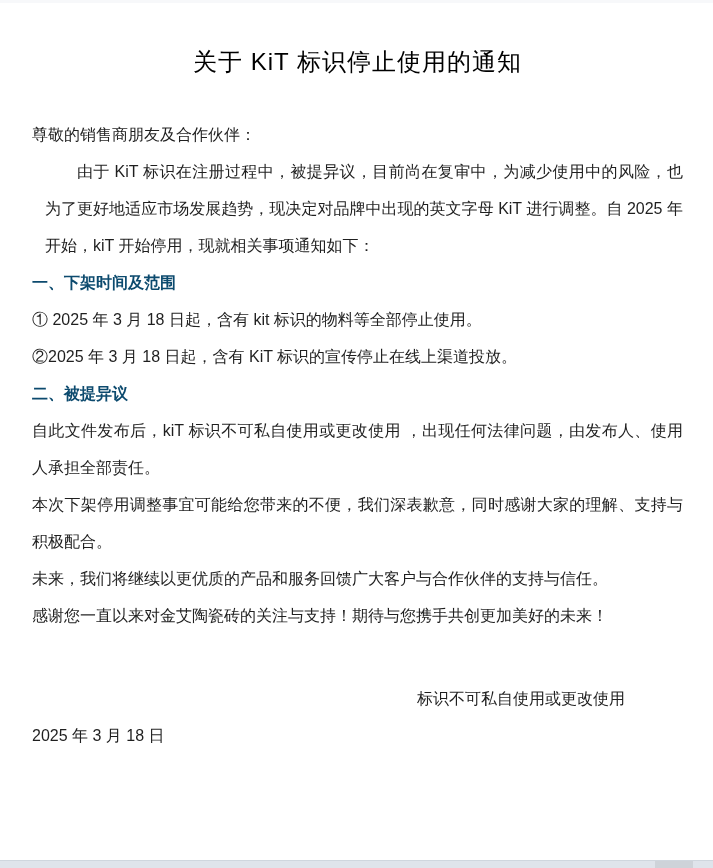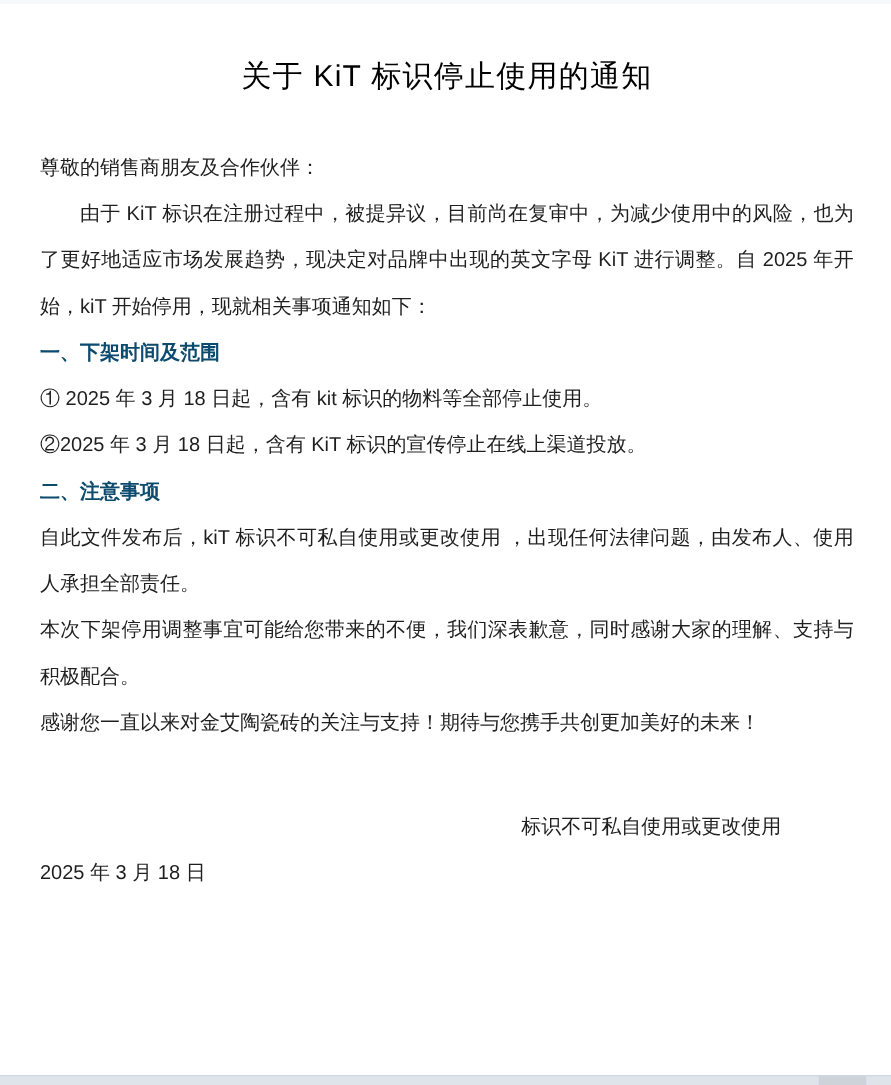--- a/index.html
+++ b/index.html
@@ -40,20 +40,21 @@
     line-height: 37px;
   }
   .salutation {
     margin-top: 36px;
   }
   .body-para {
     text-align: justify;
   }
   .indent {
     text-indent: 32px;
+    margin-left: 13px;
   }
   .sec-heading {
     font-weight: bold;
     color: #0c4a6e;
   }
   .signature-company {
     margin-top: 46px;
     text-align: right;
     padding-right: 58px;
   }
@@ -91,26 +92,27 @@
   <p class="salutation">尊敬的销售商朋友及合作伙伴：</p>
 
   <p class="body-para indent">由于 KiT 标识在注册过程中，被提异议，目前尚在复审中，为减少使用中的风险，也为了更好地适应市场发展趋势，现决定对品牌中出现的英文字母 KiT 进行调整。自 2025 年开始，kiT 开始停用，现就相关事项通知如下：</p>
 
   <p class="sec-heading">一、下架时间及范围</p>
 
   <p class="body-para">① 2025 年 3 月 18 日起，含有 kit 标识的物料等全部停止使用。</p>
 
   <p class="body-para">②2025 年 3 月 18 日起，含有 KiT 标识的宣传停止在线上渠道投放。</p>
 
-  <p class="sec-heading">二、注意事项</p>
+  <p class="sec-heading">二、被提异议</p>
 
   <p class="body-para">自此文件发布后，kiT 标识不可私自使用或更改使用 ，出现任何法律问题，由发布人、使用人承担全部责任。</p>
 
   <p class="body-para">本次下架停用调整事宜可能给您带来的不便，我们深表歉意，同时感谢大家的理解、支持与积极配合。</p>
 
+  <p class="body-para">未来，我们将继续以更优质的产品和服务回馈广大客户与合作伙伴的支持与信任。</p>
 
   <p class="body-para">感谢您一直以来对金艾陶瓷砖的关注与支持！期待与您携手共创更加美好的未来！</p>
 
   <p class="signature-company">标识不可私自使用或更改使用</p>
 
   <p class="signature-date">2025 年 3 月 18 日</p>
 
 </div>
 
 <div class="bottom-bar">

